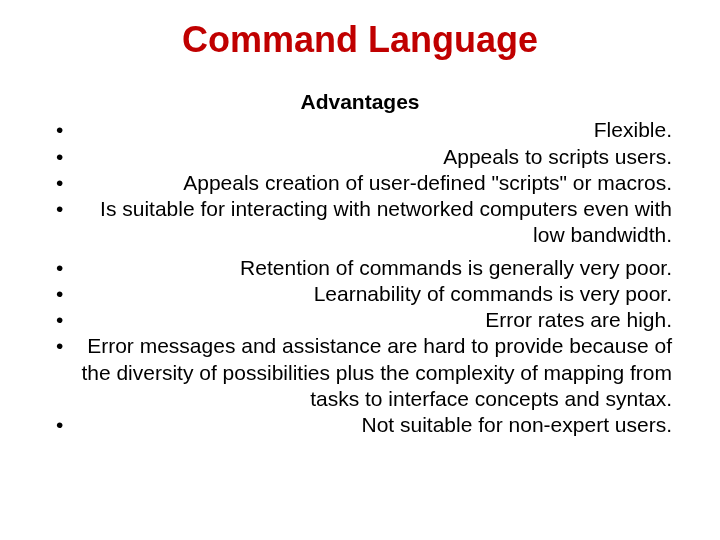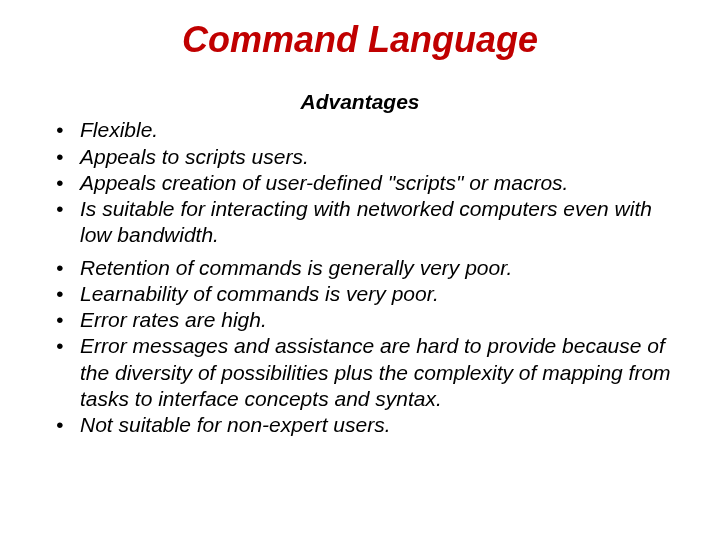--- a/index.html
+++ b/index.html
@@ -9,21 +9,20 @@
     height: 540px;
     background: #ffffff;
     font-family: "Comic Sans MS", "Comic Sans", cursive, sans-serif;
     color: #000000;
   }
   .slide {
     width: 720px;
     height: 540px;
     box-sizing: border-box;
     padding: 18px 48px 8px 48px;
-    font-style: italic;
   }
   .title {
     text-align: center;
     font-size: 36px;
     font-weight: bold;
     color: #c00000;
     margin: 0 0 28px 0;
     line-height: 1.2;
   }
   .section-heading {
@@ -37,20 +36,21 @@
     list-style: none;
     margin: 0 0 6px 0;
     padding: 0;
   }
   ul.bullets li {
     position: relative;
     padding-left: 32px;
     font-size: 21px;
     line-height: 1.25;
     margin: 0;
+    text-align: right;
   }
   ul.bullets li::before {
     content: "•";
     position: absolute;
     left: 8px;
     top: 0;
     font-size: 21px;
   }
 </style>
 </head>

